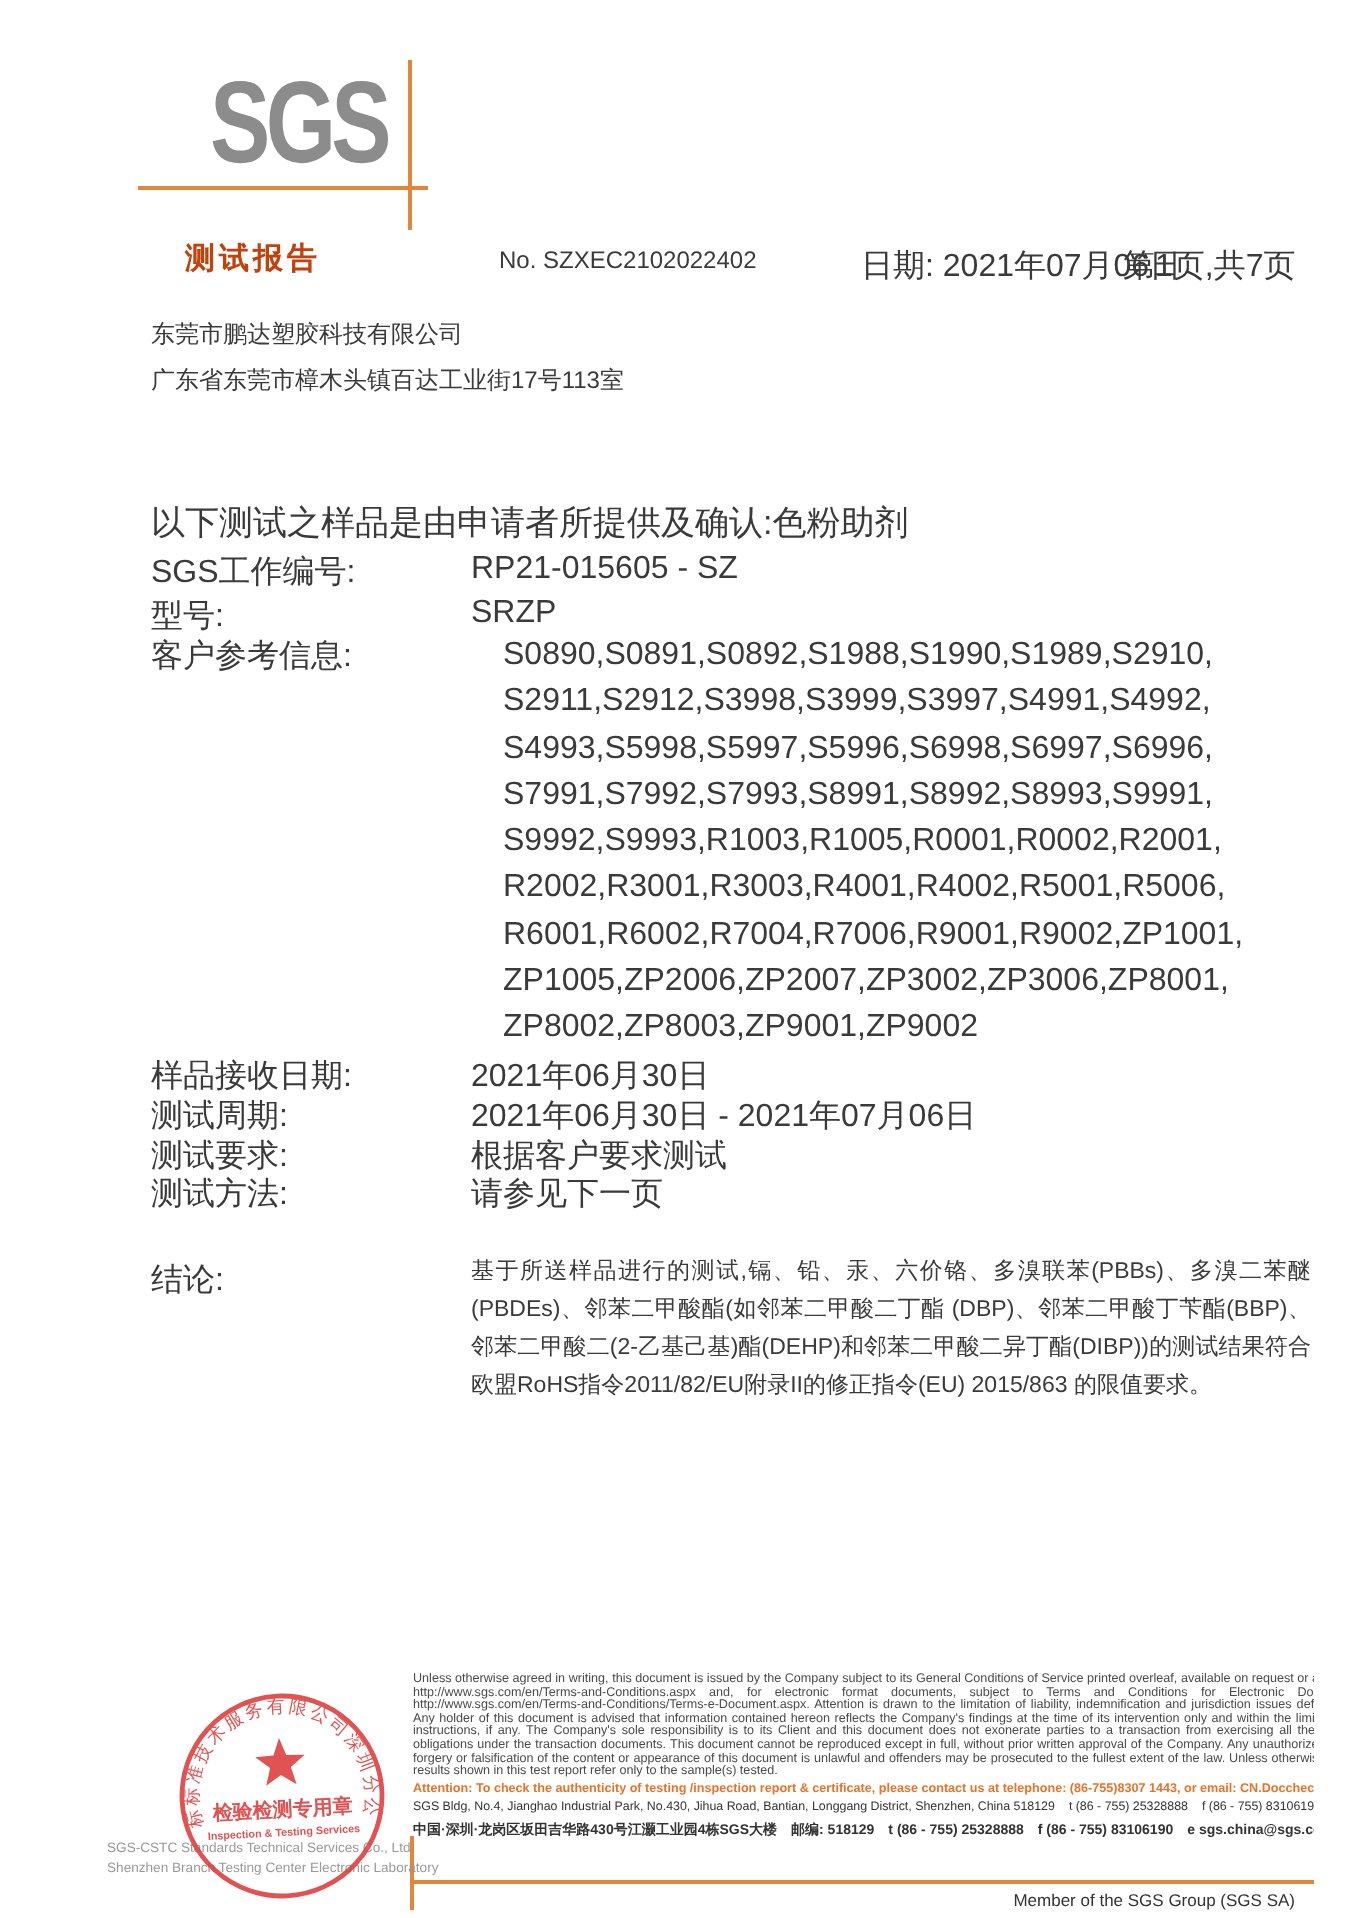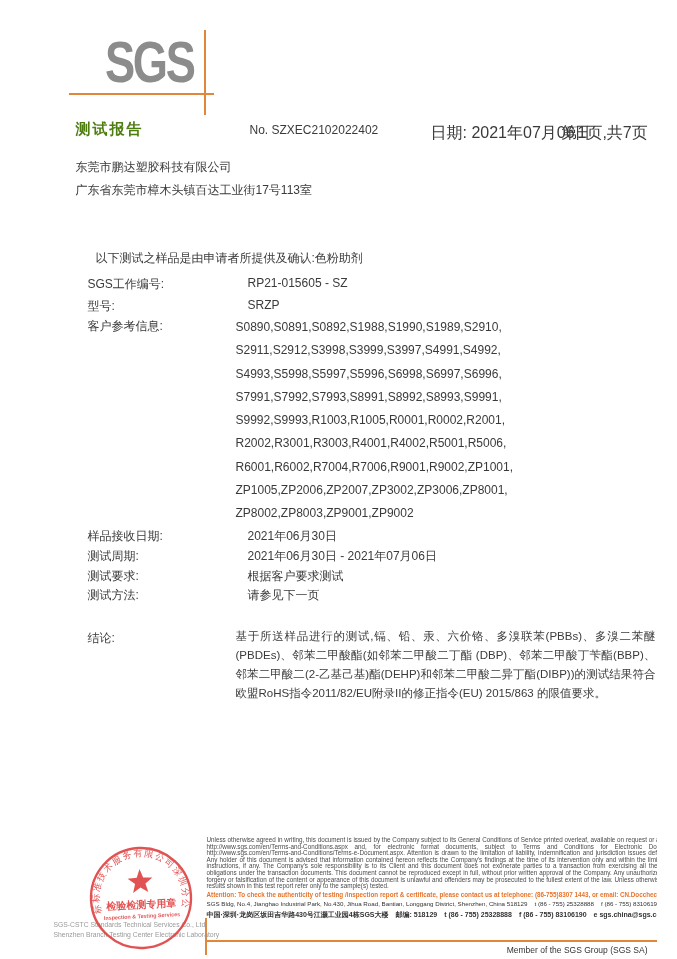--- a/index.html
+++ b/index.html
@@ -12,35 +12,35 @@
   
   .logo-text {
     position:absolute; left:84px; top:33px;
     font-size:58px; font-weight:900; color:#8c8c8c;
     letter-spacing:-3px; transform:scale(0.78,1); transform-origin:left top;
     line-height:1;
   }
   .logo-hline { position:absolute; left:48px; top:93px; width:145px; height:2px; background:#e0873c; }
   .logo-vline { position:absolute; left:183px; top:30px; width:2px; height:85px; background:#e0873c; }
 
-  .doc-title  { position:absolute; left:55px;  top:120px; font-size:15px; font-weight:bold; letter-spacing:2px; color:#4d7c0f; }
+  .doc-title  { position:absolute; left:72px;  top:120px; font-size:15px; font-weight:bold; letter-spacing:2px; color:#c2410c; }
   .report-no  { position:absolute; left:229px; top:123px; font-size:12px; }
   .date-info  { position:absolute; left:410px; top:123px; font-size:16px; }
   .page-info  { position:absolute; left:541px; top:123px; font-size:16px; }
 
   
   .company  { position:absolute; left:55px; top:159px; font-size:12px; }
   .address  { position:absolute; left:55px; top:182px; font-size:12px; }
-  .statement{ position:absolute; left:55px; top:250px; font-size:12px;margin-left:20px; }
+  .statement{ position:absolute; left:55px; top:250px; font-size:17px; }
 
   
-  .frow { position:absolute; left:67px; font-size:12px; }
+  .frow { position:absolute; left:55px; font-size:16px; }
   .flabel { display:inline-block; width:160px; vertical-align:top; }
   .fvalue { display:inline-block; vertical-align:top; }
-  .ref-lines { position:absolute; left:215px; top:316px; font-size:12px; line-height:23.3px; }
+  .ref-lines { position:absolute; left:231px; top:316px; font-size:16px; line-height:23.3px; }
   .conclusion-text {
     position:absolute; left:215px; top:627px; width:420px;
     font-size:11.5px; line-height:19px; text-align:justify;
   }
 
   
   .stamp-company { position:absolute; left:33px; top:920px; font-size:6.8px; color:#9a9a9a; line-height:10px; z-index:1; }
   .stamp { position:absolute; left:64px; top:842px; width:112px; height:112px; opacity:0.88; transform:rotate(-3deg); z-index:2; }
 
   .footer-right { position:absolute; left:186px; top:837px; width:486px; }

